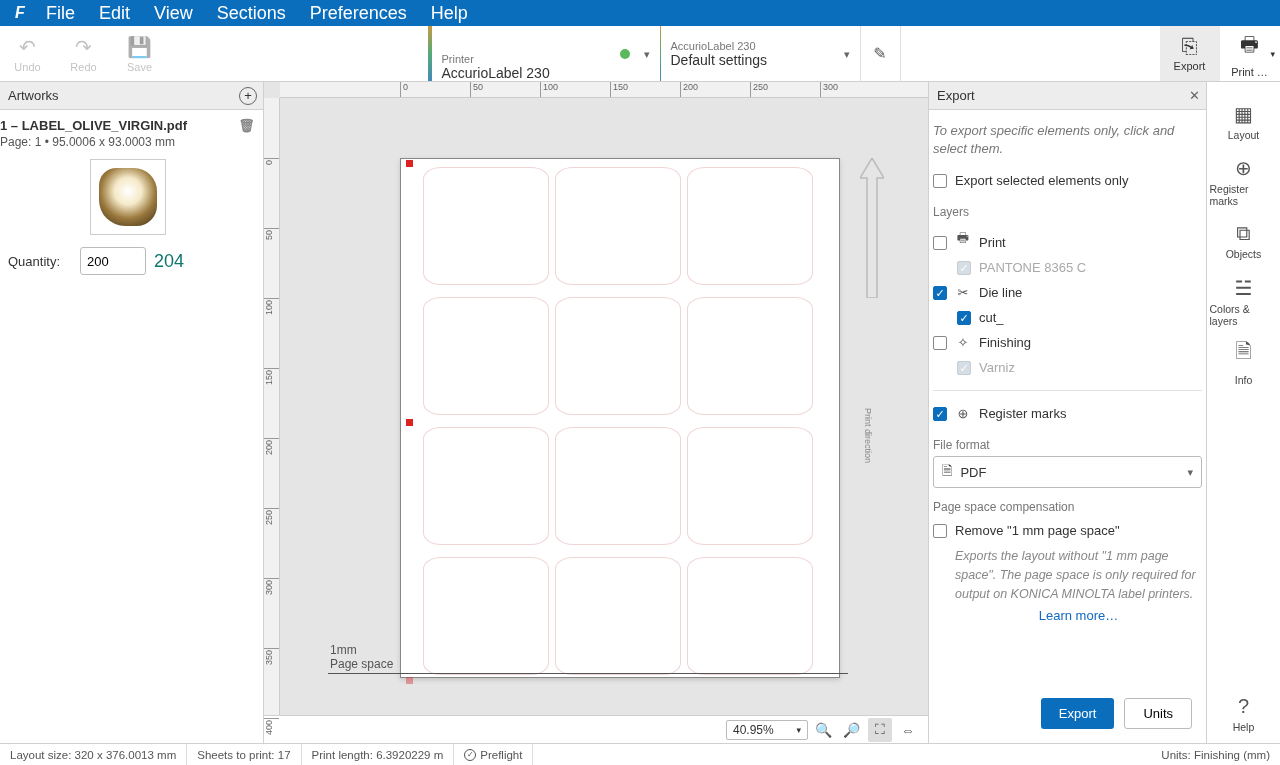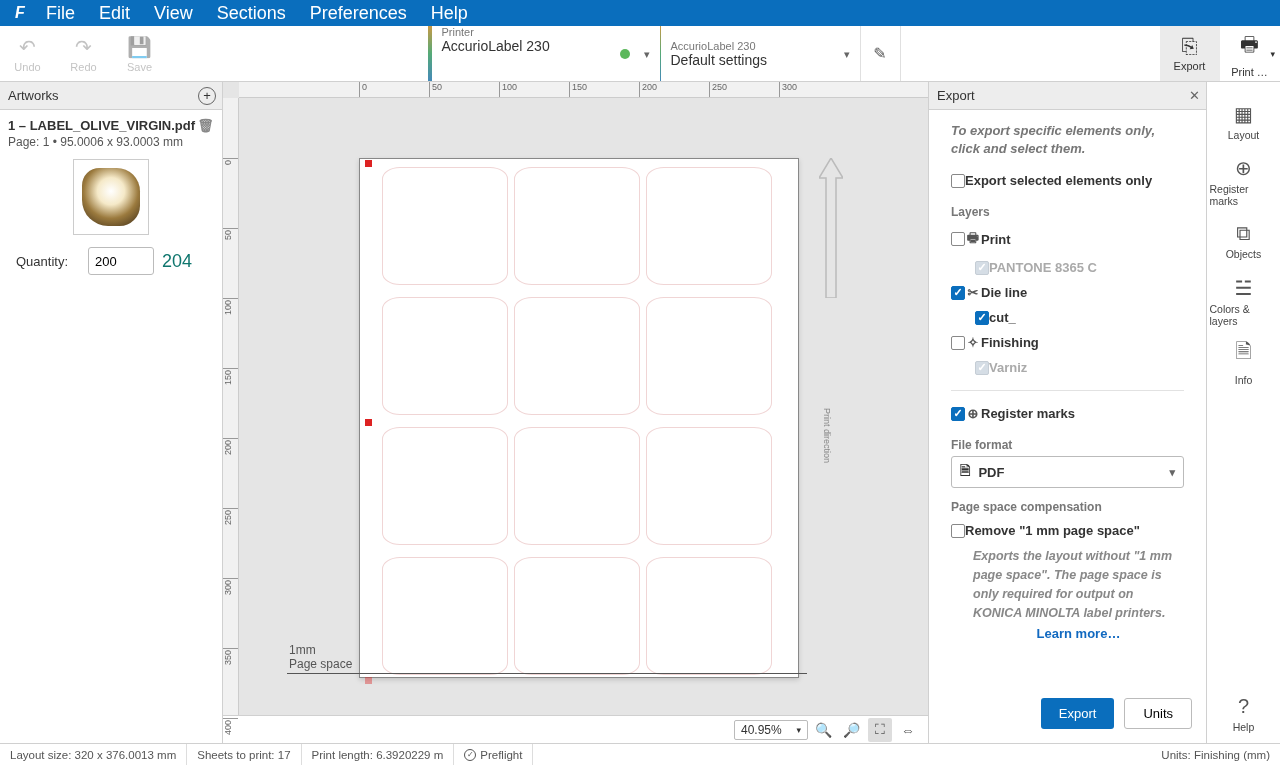--- a/index.html
+++ b/index.html
@@ -10,21 +10,21 @@
 .menubar .logo { width: 28px; height: 26px; display: flex; align-items: center; justify-content: center; font-weight: bold; font-style: italic; font-size: 16px; }
 .menubar .menu-item { padding: 12px 12px; height: 100%; display: flex; align-items: center; cursor: pointer; font-size: 18px; }
 
 
 .toolbar { height: 56px; border-bottom: 1px solid #d0d0d0; display: flex; align-items: stretch; background: #fff; }
 .toolbar-btn { width: 56px; display: flex; flex-direction: column; align-items: center; justify-content: center; gap: 2px; font-size: 11px; color: #888; border-right: 1px solid transparent; cursor: pointer; }
 .toolbar-btn .icon { font-size: 20px; }
 .toolbar-btn.disabled { opacity: 0.5; }
 .toolbar-spacer { flex: 1; }
 
-.printer-box { display: flex; align-items: flex-start; padding: 0 10px; width: 233px; border-left: 4px solid; border-image: linear-gradient(to bottom, #c94, #5a7, #48b) 1; border-right: 1px solid #e0e0e0; position: relative; cursor: pointer; }
+.printer-box { display: flex; align-items: flex-end; padding: 0 10px; width: 233px; border-left: 4px solid; border-image: linear-gradient(to bottom, #c94, #5a7, #48b) 1; border-right: 1px solid #e0e0e0; position: relative; cursor: pointer; }
 .printer-box .title { font-size: 11px; color: #777; }
 .printer-box .value { font-size: 14px; color: #333; }
 .printer-box .chev { position: absolute; right: 10px; top: 50%; transform: translateY(-50%); color: #666; font-size: 11px; }
 .printer-box .status-ok { width: 10px; height: 10px; background: #5cb85c; border-radius: 50%; position: absolute; right: 30px; top: 50%; transform: translateY(-50%); }
 
 .settings-box { display: flex; align-items: center; padding: 0 10px; width: 200px; border-right: 1px solid #e0e0e0; position: relative; cursor: pointer; }
 .settings-box .title { font-size: 11px; color: #777; }
 .settings-box .value { font-size: 14px; color: #333; }
 .settings-box .chev { position: absolute; right: 10px; top: 50%; transform: translateY(-50%); color: #666; font-size: 11px; }
 
@@ -33,25 +33,25 @@
 .toolbar-right { display: flex; }
 .toolbar-right .toolbar-btn { width: 60px; color: #333; }
 .toolbar-right .toolbar-btn.selected { background: #ebebeb; }
 .toolbar-right .toolbar-btn .chev { font-size: 9px; position: absolute; right: 4px; }
 .toolbar-right .toolbar-btn { position: relative; }
 
 
 .main { flex: 1; display: flex; overflow: hidden; }
 
 
-.left-panel { width: 223px; border-right: 1px solid #d0d0d0; display: flex; flex-direction: column; background: #fff; }
+.left-panel { width: 264px; border-right: 1px solid #d0d0d0; display: flex; flex-direction: column; background: #fff; }
 .panel-header { height: 28px; background: #ededed; border-bottom: 1px solid #d0d0d0; display: flex; align-items: center; padding: 0 8px; font-size: 13px; position: relative; }
 .panel-header .add-btn { position: absolute; right: 6px; width: 18px; height: 18px; border: 1px solid #666; border-radius: 50%; display: flex; align-items: center; justify-content: center; font-size: 13px; cursor: pointer; }
 
-.artwork-item { padding: 8px 8px 0 8px; }
+.artwork-item { padding: 8px 8px 0 0; }
 .artwork-title { font-weight: bold; font-size: 13px; display: flex; justify-content: space-between; align-items: center; }
 .artwork-title .del-btn { color: #888; cursor: pointer; font-size: 13px; }
 .artwork-sub { font-size: 12px; color: #555; margin-top: 2px; }
 
 .thumb-wrap { margin: 10px auto 8px; width: 76px; height: 76px; border: 1px solid #ccc; background: #fff; display: flex; align-items: center; justify-content: center; }
 .thumb { width: 58px; height: 58px; background: radial-gradient(circle at 50% 40%, #fff 0%, #f5e9c8 30%, #9b7a3e 60%, #3a2a15 100%); border-radius: 30% 40% 35% 45%; }
 
 .field-row { display: flex; align-items: center; gap: 8px; padding: 4px 8px; }
 .field-row label { width: 64px; font-size: 13px; }
 .field-row input { width: 66px; height: 28px; border: 1px solid #bbb; border-radius: 3px; padding: 0 6px; font-size: 13px; }
@@ -69,30 +69,30 @@
 .page .red-sq { position: absolute; width: 7px; height: 7px; background: #d22; }
 .page .label-shape { position: absolute; border: 1px solid #f0d5d5; border-radius: 18px 18px 18px 18px / 12px; }
 .arrow { position: absolute; left: 580px; top: 60px; width: 24px; height: 140px; }
 .arrow svg { width: 100%; height: 100%; }
 .print-dir-text { position: absolute; left: 583px; top: 310px; font-size: 9px; color: #888; writing-mode: vertical-rl; }
 
 .page-space-label { position: absolute; left: 50px; top: 545px; font-size: 12px; color: #555; }
 .underline { position: absolute; left: 48px; top: 575px; width: 520px; height: 1px; background: #555; }
 
 .zoom-bar { height: 28px; background: #fff; border-top: 1px solid #d0d0d0; display: flex; align-items: center; justify-content: flex-end; gap: 4px; padding: 0 8px; }
-.zoom-combo { width: 74px; height: 20px; border: 1px solid #bbb; border-radius: 2px; display: flex; align-items: center; padding: 0 6px; font-size: 12px; justify-content: space-between; cursor: pointer; }
+.zoom-combo { width: 82px; height: 20px; border: 1px solid #bbb; border-radius: 2px; display: flex; align-items: center; padding: 0 6px; font-size: 12px; justify-content: space-between; cursor: pointer; }
 .zoom-btn { width: 24px; height: 24px; display: flex; align-items: center; justify-content: center; color: #555; cursor: pointer; font-size: 14px; border-radius: 2px; }
 .zoom-btn.active { background: #ddd; }
 
 
 .export-panel { width: 278px; border-left: 1px solid #d0d0d0; background: #fff; display: flex; flex-direction: column; }
 .export-panel .panel-header .close-x { position: absolute; right: 6px; cursor: pointer; color: #666; font-size: 13px; }
-.export-body { flex: 1; padding: 12px 22px; overflow-y: auto; font-size: 13px; color: #333; font-weight: bold; }
+.export-body { flex: 1; padding: 12px 4px; overflow-y: auto; font-size: 13px; color: #333; }
 .export-body .hint { font-style: italic; color: #777; margin-bottom: 10px; line-height: 1.4; }
-.check-row { display: flex; align-items: center; padding: 5px 0; cursor: pointer; }
+.check-row { display: flex; align-items: flex-end; gap: 8px; padding: 5px 0; cursor: pointer; }
 .check-row.sub { padding-left: 24px; }
 .check-row.disabled { color: #aaa; }
 .chk { width: 14px; height: 14px; border: 1px solid #888; border-radius: 2px; flex-shrink: 0; display: flex; align-items: center; justify-content: center; font-size: 11px; color: #fff; }
 .chk.checked { background: #0a6ebd; border-color: #0a6ebd; }
 .chk.disabled { background: #d5dde5; border-color: #c5cdd5; }
 .layer-icon { width: 16px; text-align: center; color: #555; }
 .section-title { font-size: 12px; color: #777; margin: 12px 0 4px; }
 .divider { height: 1px; background: #e2e2e2; margin: 10px 0; }
 
 .file-format { border: 1px solid #bbb; border-radius: 3px; height: 32px; display: flex; align-items: center; padding: 0 8px; gap: 8px; cursor: pointer; margin-top: 4px; }

